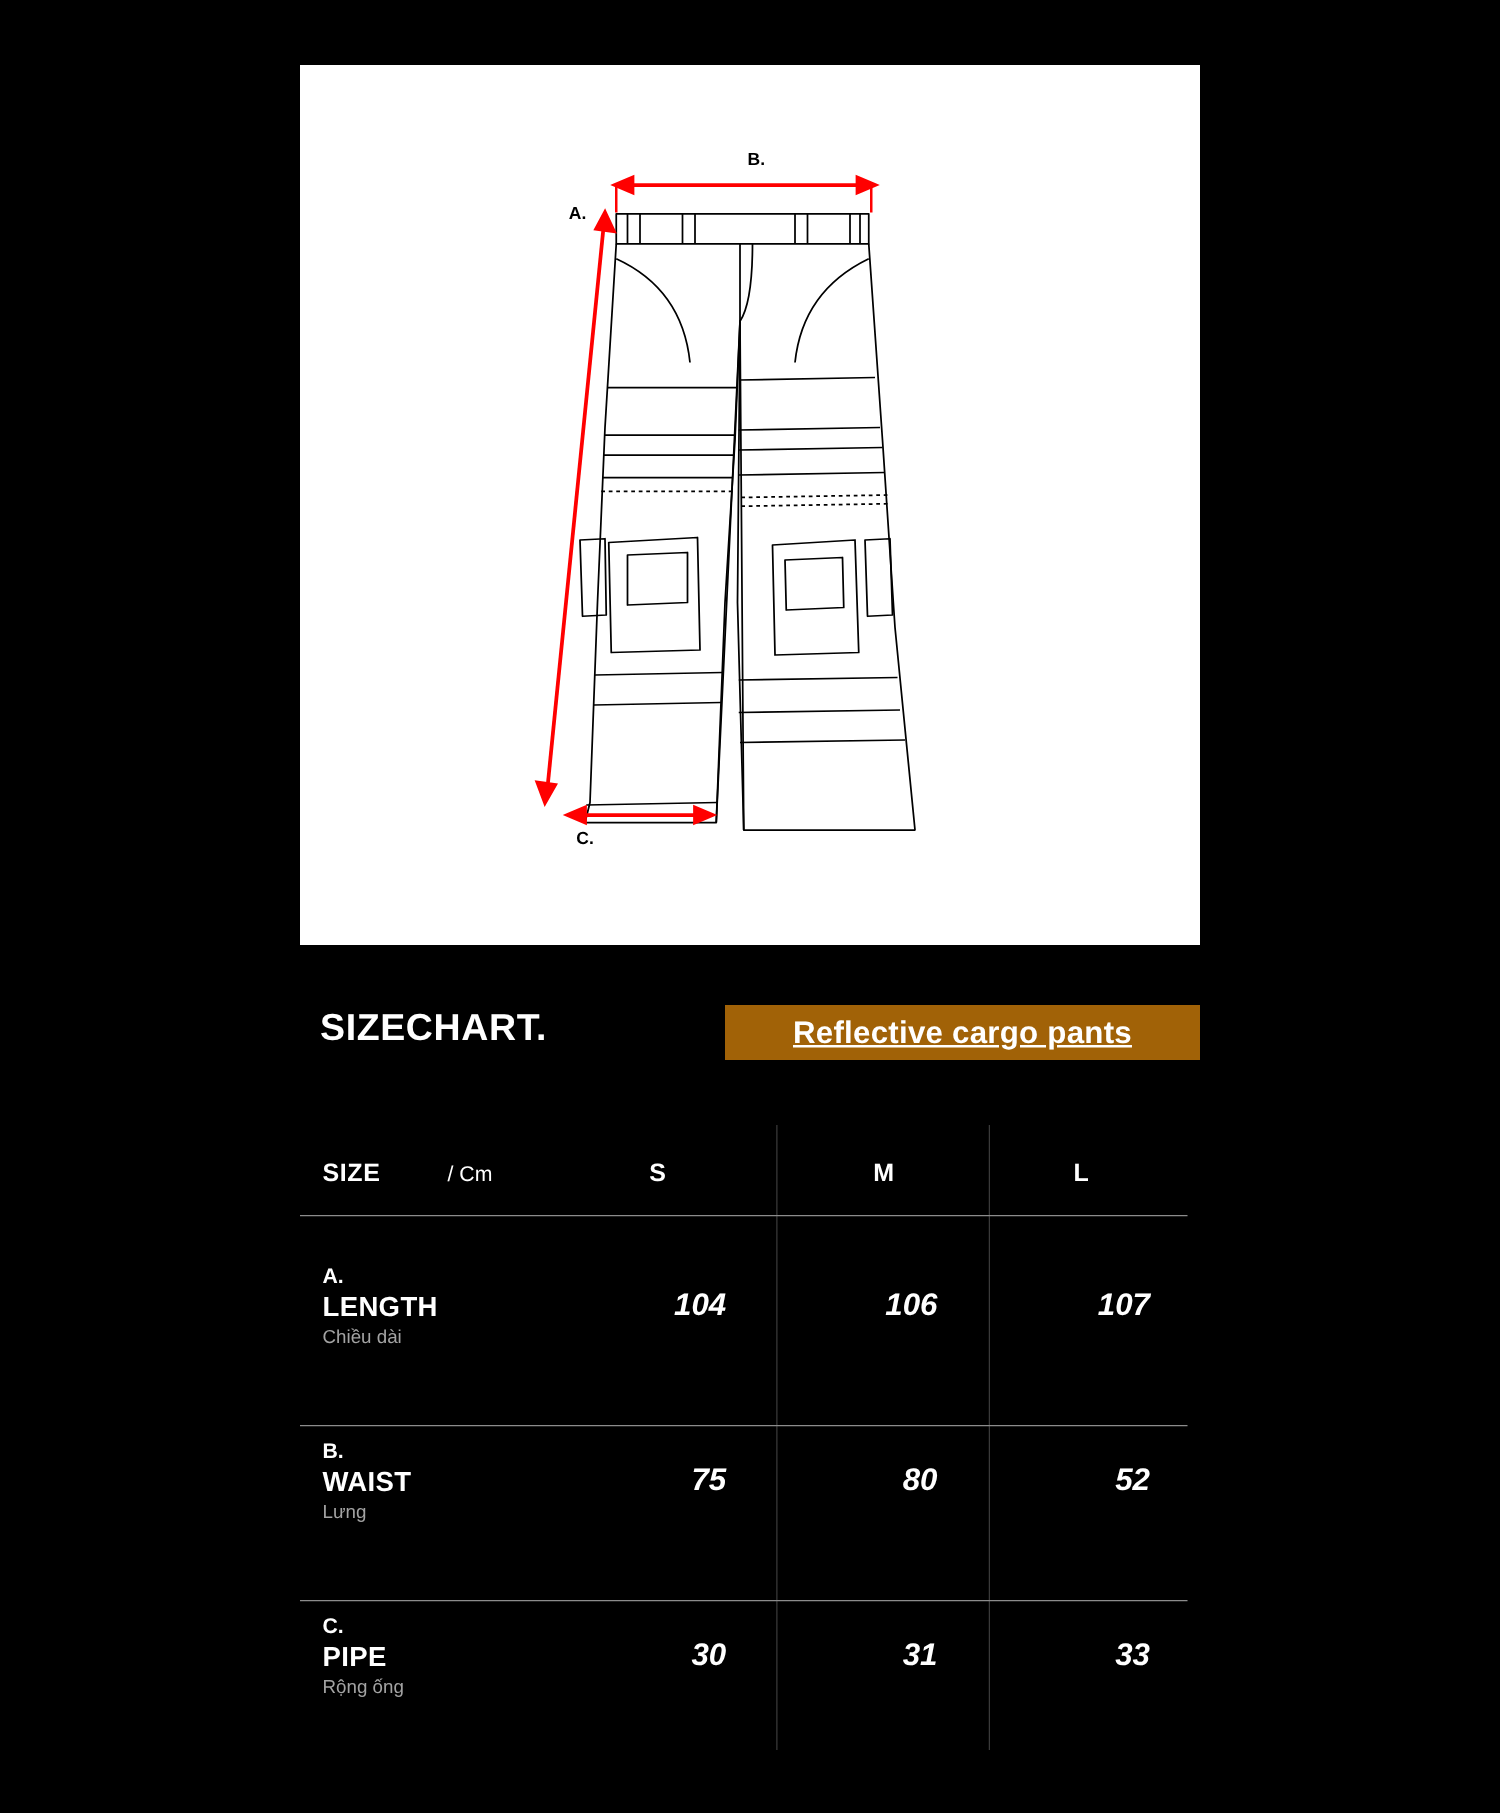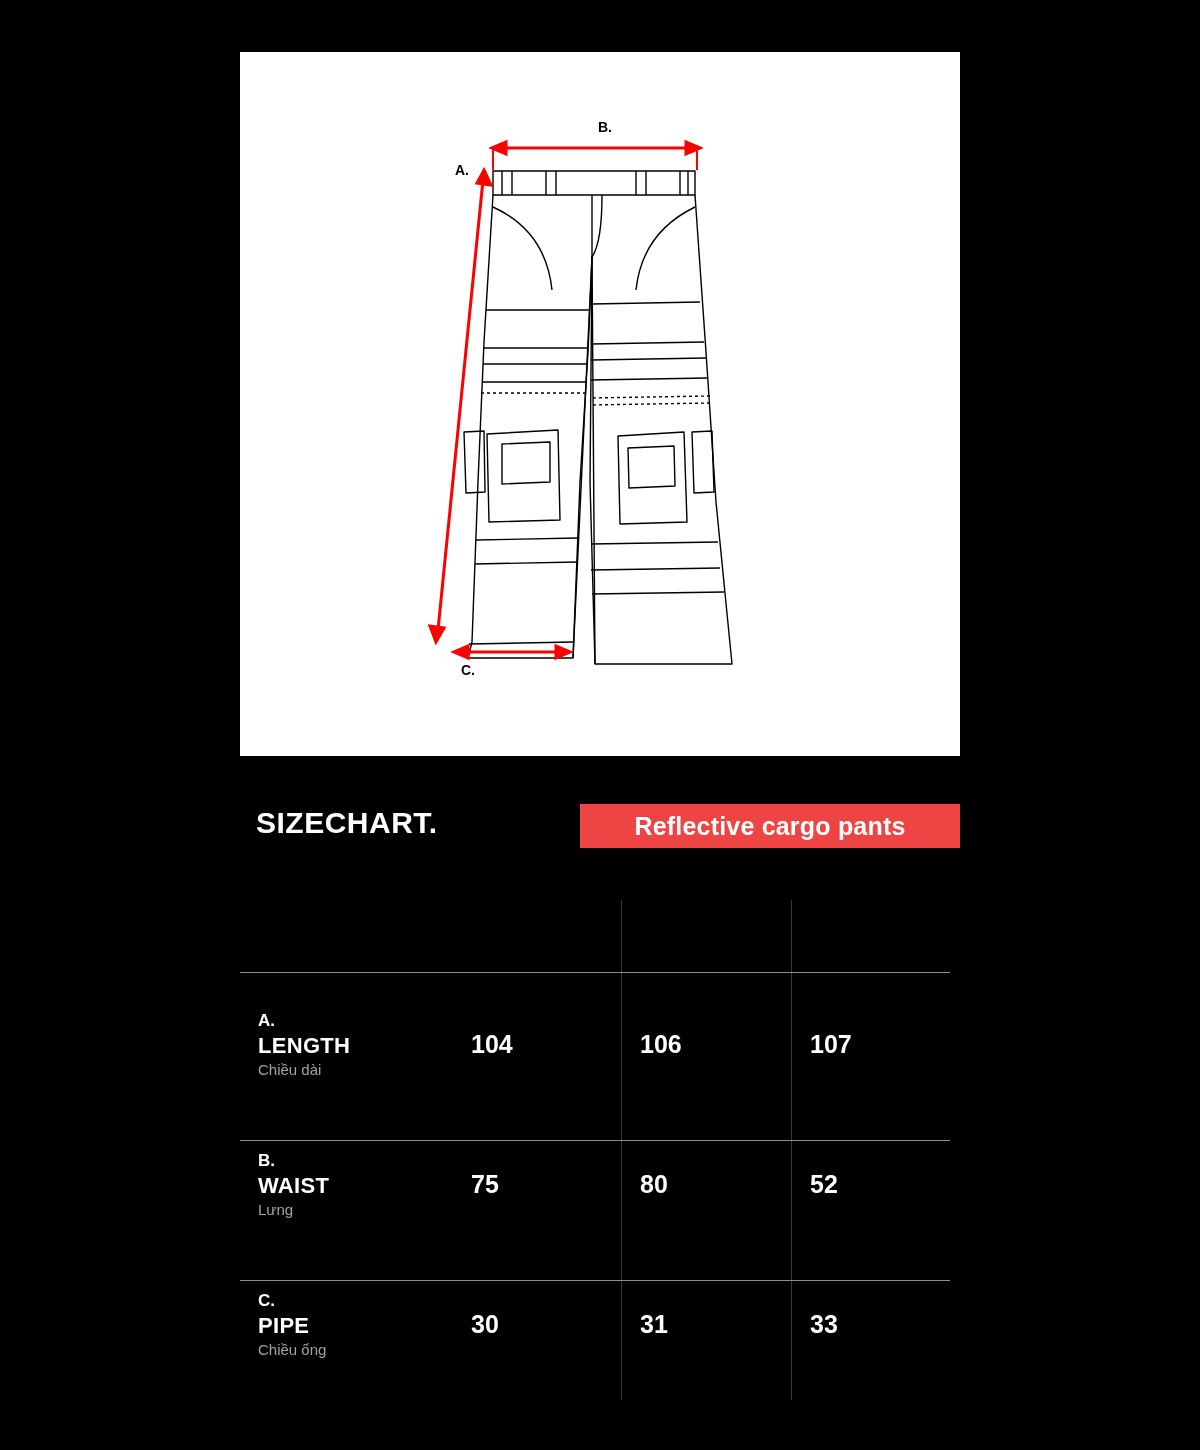--- a/index.html
+++ b/index.html
@@ -51,24 +51,25 @@
     letter-spacing: 0.5px;
     color: #ffffff;
     white-space: nowrap;
   }
   #product-name-badge {
     position: absolute;
     left: 580px;
     top: 6px;
     width: 380px;
     height: 44px;
-    background: #ef4444;
+    background: #a16207;
     display: flex;
     align-items: center;
     justify-content: center;
+    text-decoration: underline;
   }
   #product-name-label {
     font-size: 25px;
     font-weight: bold;
     color: #ffffff;
     letter-spacing: 0.2px;
     white-space: nowrap;
   }
 
   
@@ -158,23 +159,24 @@
     font-size: 15px;
     font-weight: normal;
     line-height: 22px;
     display: block;
     color: #a3a3a3;
   }
   .cell {
     position: absolute;
     top: 42px;
     width: 110px;
-    text-align: left;
+    text-align: right;
     font-size: 25px;
     font-weight: bold;
+    font-style: italic;
   }
   .cell-s { left: 231px; }
   .cell-m { left: 400px; }
   .cell-l { left: 570px; }
 </style>
 </head>
 <body>
 
 <div id="illustration-panel">
   <svg id="tech-drawing" viewBox="0 0 720 704">
@@ -268,20 +270,27 @@
 
 <div id="size-table">
 
   <div class="col-divider" style="left:381px;"></div>
   <div class="col-divider" style="left:551px;"></div>
 
   <div class="row-divider" style="top:72px;"></div>
   <div class="row-divider" style="top:240px;"></div>
   <div class="row-divider" style="top:380px;"></div>
 
+  <div class="table-header">
+    <span id="th-size">SIZE</span>
+    <span id="th-unit">/ Cm</span>
+    <span id="th-s" class="th-col">S</span>
+    <span id="th-m" class="th-col">M</span>
+    <span id="th-l" class="th-col">L</span>
+  </div>
 
   <div class="t-row" style="top:88px;">
     <div class="row-label">
       <span class="row-letter">A.</span>
       <span class="row-title">LENGTH</span>
       <span class="row-sub">Chiều dài</span>
     </div>
     <span class="cell cell-s">104</span>
     <span class="cell cell-m">106</span>
     <span class="cell cell-l">107</span>
@@ -295,19 +304,19 @@
     </div>
     <span class="cell cell-s">75</span>
     <span class="cell cell-m">80</span>
     <span class="cell cell-l">52</span>
   </div>
 
   <div class="t-row" style="top:368px;">
     <div class="row-label">
       <span class="row-letter">C.</span>
       <span class="row-title">PIPE</span>
-      <span class="row-sub">Chiều ống</span>
+      <span class="row-sub">Rộng ống</span>
     </div>
     <span class="cell cell-s">30</span>
     <span class="cell cell-m">31</span>
     <span class="cell cell-l">33</span>
   </div>
 </div>
 
 </body></html>

